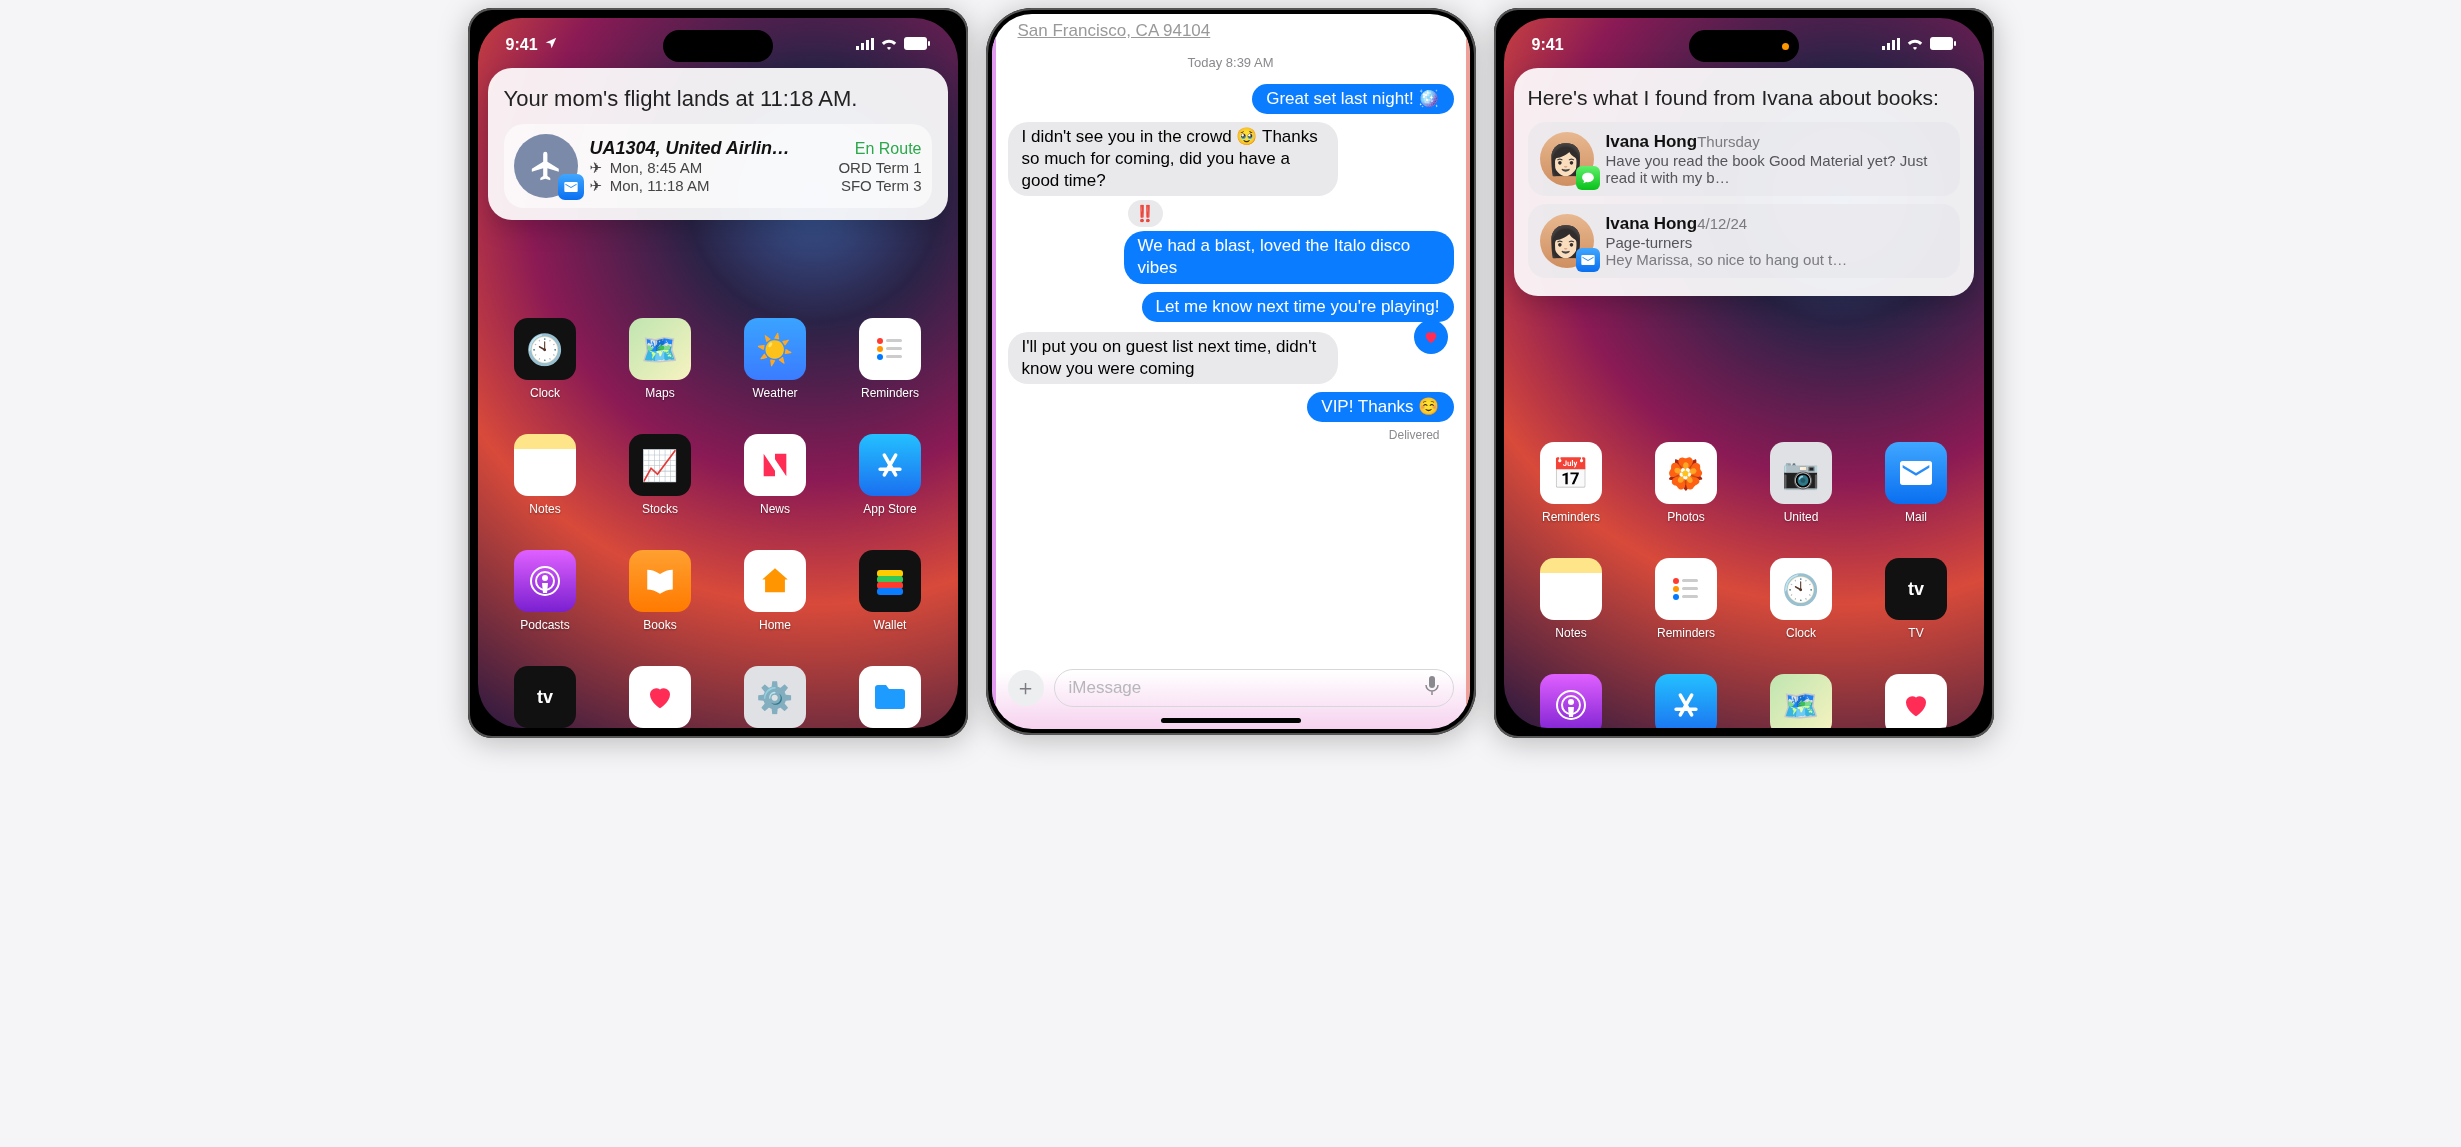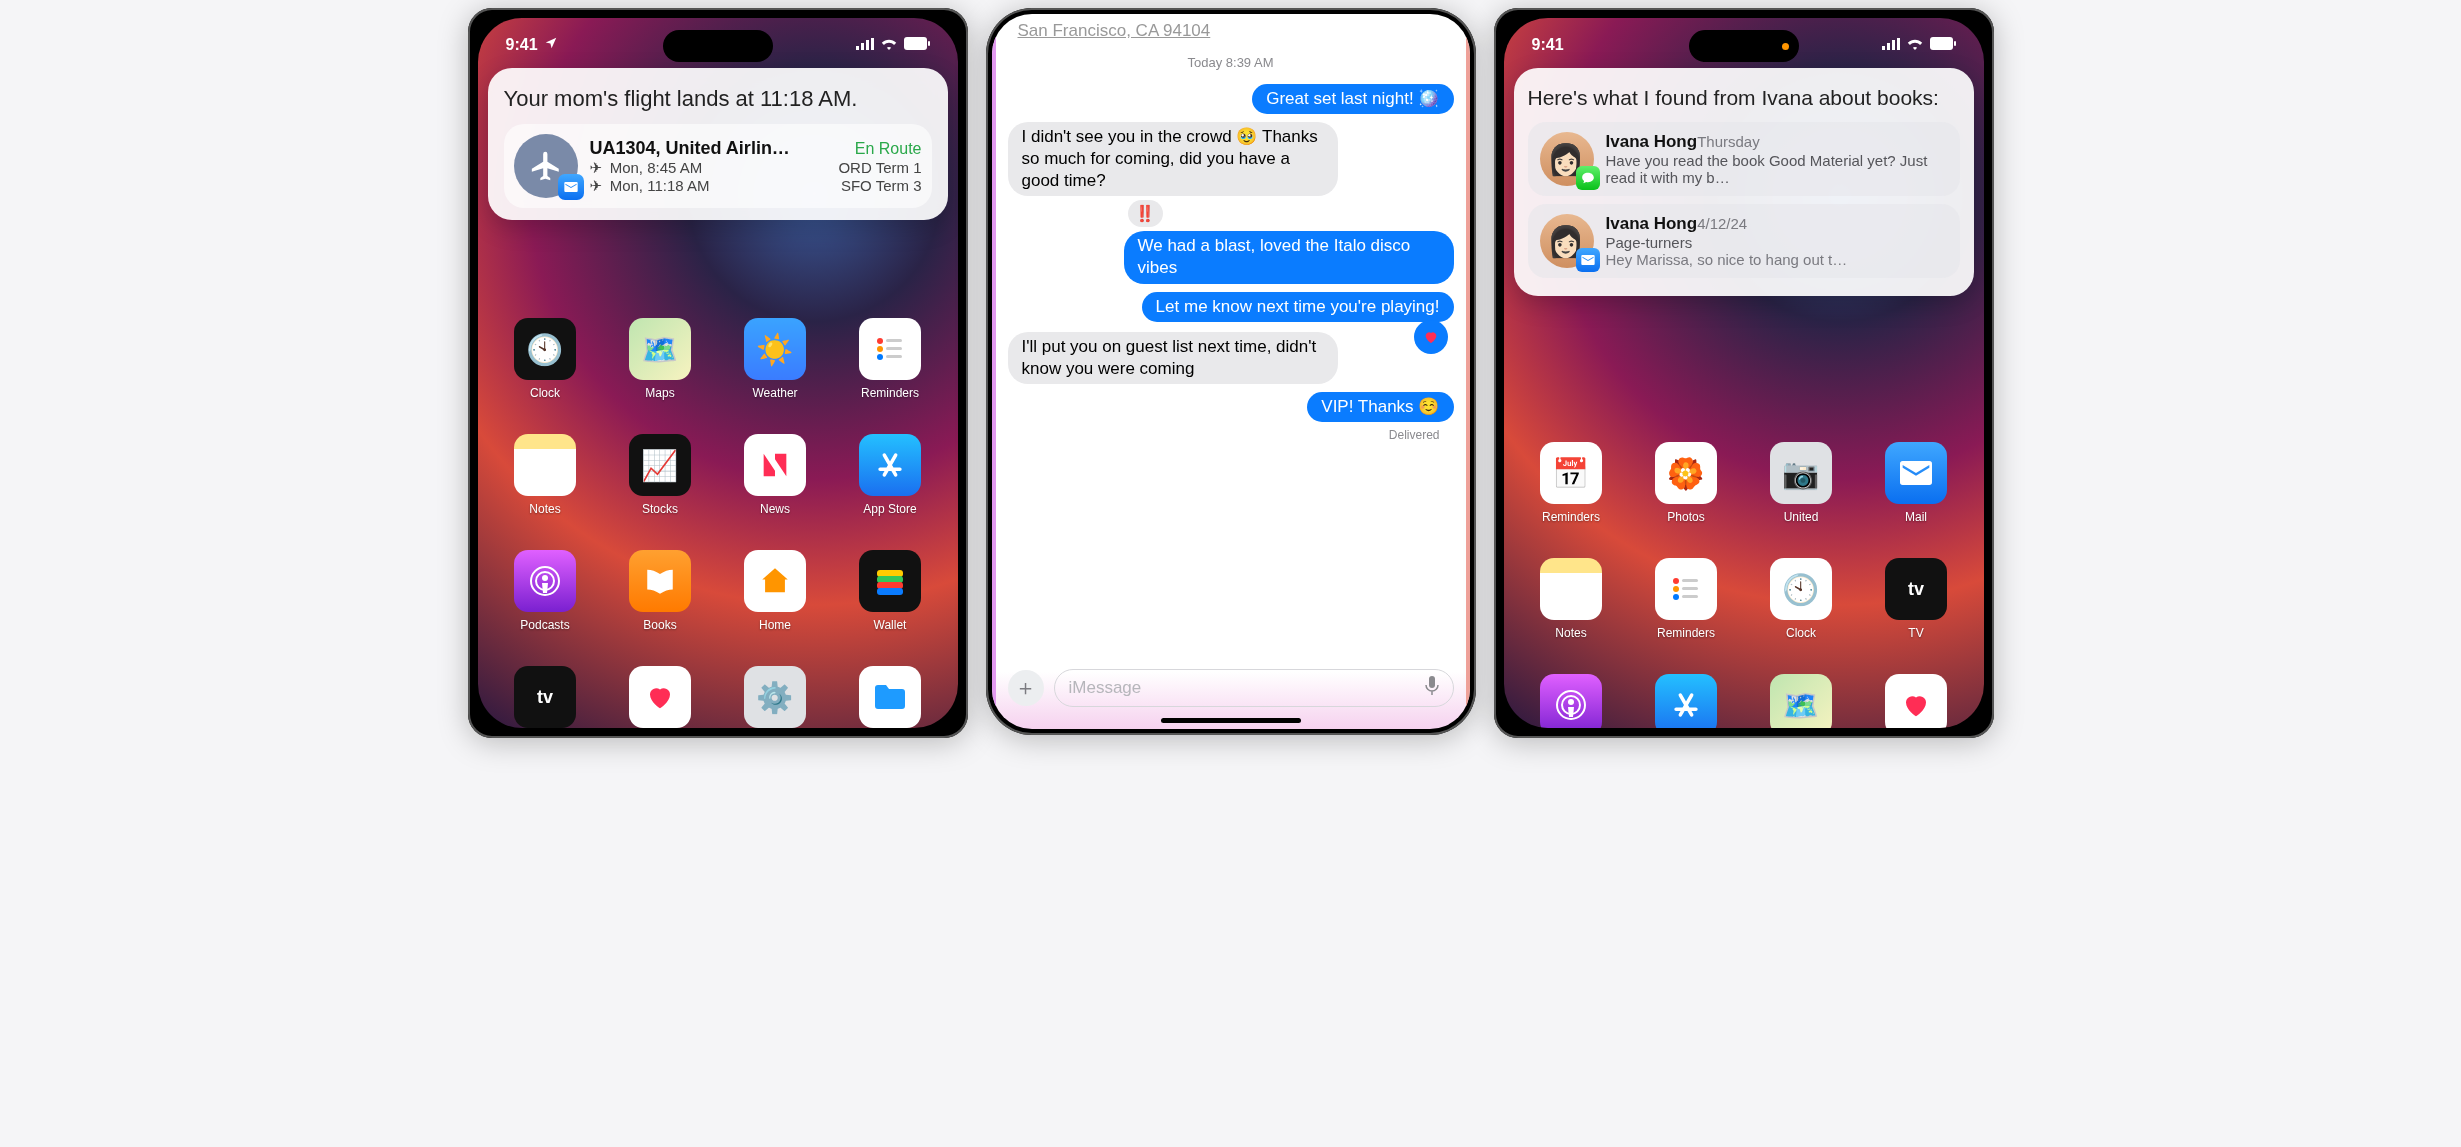--- a/index.html
+++ b/index.html
@@ -93,21 +93,21 @@
     display:flex;align-items:center;justify-content:center;
   }
   .mail-mini {
     position:absolute; bottom:-2px; right:-6px;
     width:26px;height:26px;border-radius:7px;
     background: linear-gradient(180deg,#3fa7ff,#0a6ff0);
     display:flex;align-items:center;justify-content:center;
   }
   .flight-info { flex:1; font-size:16px; color:#333; }
   .flight-row1 { display:flex; align-items:baseline; gap:8px;}
-  .flight-row1 .fname{font-weight:700; font-size:18px; color:#111;}
+  .flight-row1 .fname{font-weight:700; font-size:18px; color:#111;font-style:italic;}
   .enroute { color:#2aa84a; font-size:16px; margin-left:auto;}
   .flight-row { display:flex; justify-content:space-between; font-size:15px; color:#444;}
   .dep-ico, .arr-ico { display:inline-block; width:16px; }
 
   .apps {
     position:absolute; top: 300px; left: 20px; right:20px;
     display:grid; grid-template-columns: repeat(4,1fr);
     gap: 34px 20px;
   }
   .app { display:flex; flex-direction:column; align-items:center; gap:6px;}

